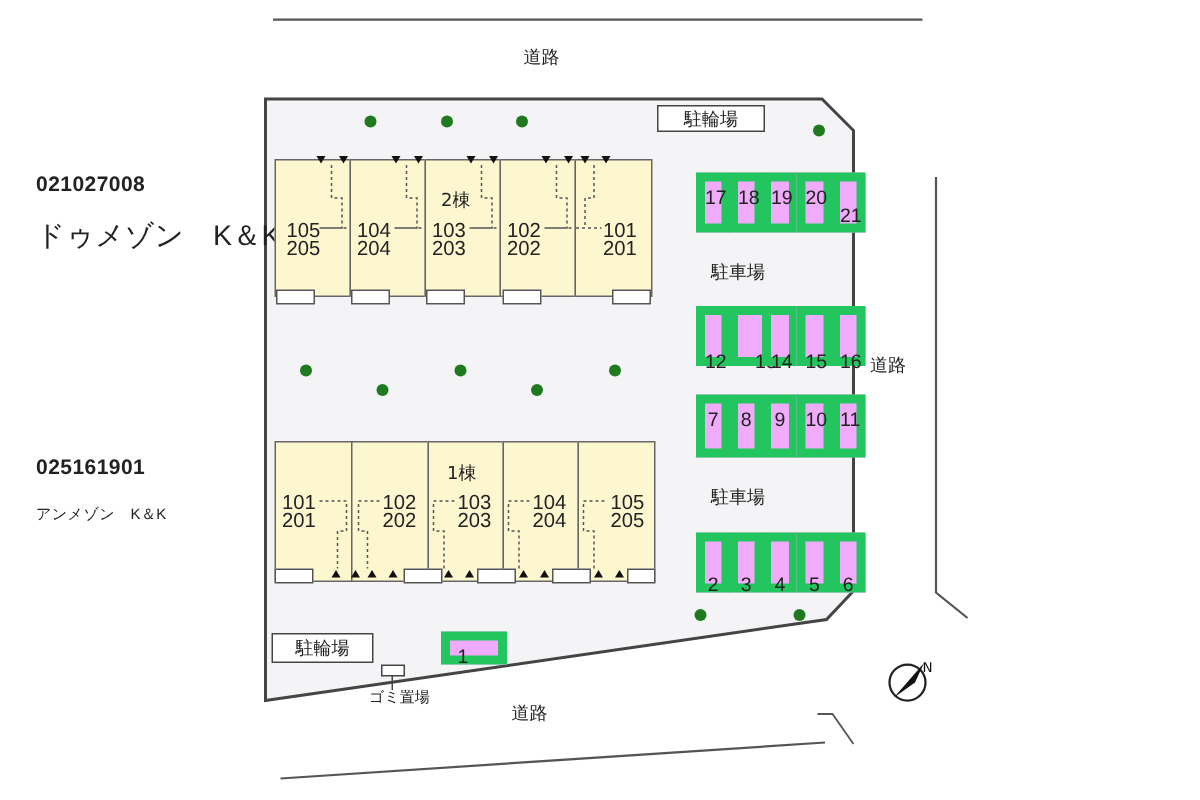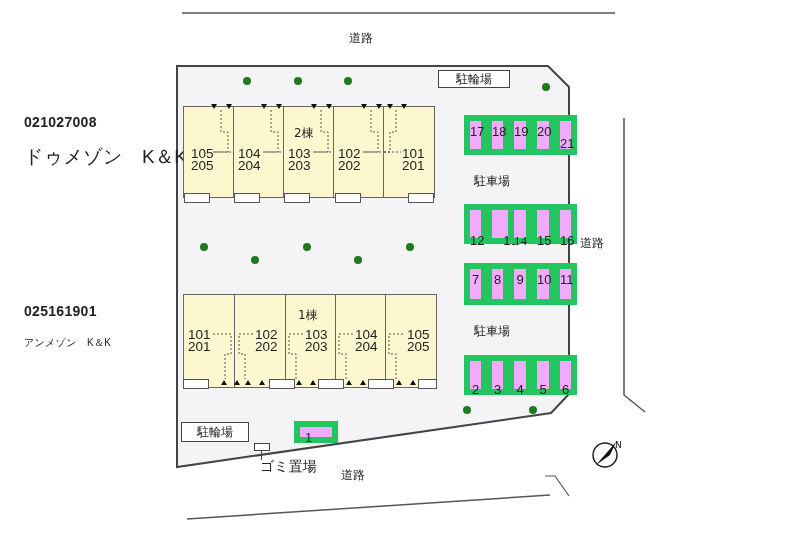--- a/index.html
+++ b/index.html
@@ -184,21 +184,21 @@
 <div class="lotlabel" style="left:474px;top:173px;">駐車場</div>
 
 <div class="abs" style="left:447px;top:204px;width:113px;height:56px;">
   <div class="park" style="left:0;top:0;width:23px;height:40px;">
       <div class="park-num" style="top:23px;">12</div>
     </div>
   <div class="park" style="left:22px;top:0;width:23px;height:40px;padding-left:37px;">
       <div class="park-num" style="top:23px;">13</div>
     </div>
   <div class="park" style="left:44px;top:0;width:24px;height:40px;">
-      <div class="park-num" style="top:23px;font-family:Liberation Serif, serif;">14</div>
+      <div class="park-num" style="top:23px;">14</div>
     </div>
   <div class="park" style="left:67px;top:0;width:24px;height:40px;">
       <div class="park-num" style="top:23px;">15</div>
     </div>
   <div class="park" style="left:90px;top:0;width:23px;height:40px;">
       <div class="park-num" style="top:23px;">16</div>
     </div>
 </div>
 
 <div class="abs" style="left:447px;top:263px;width:113px;height:42px;">
@@ -239,19 +239,19 @@
     </div>
 </div>
 
 <div class="boxlabel" style="left:181px;top:422px;width:68px;height:20px;line-height:18px;font-size:12px;">駐輪場</div>
 <div class="park" style="left:277px;top:421px;width:44px;height:22px;">
   <div class="park-num" style="left:5px;right:auto;top:3px;">1</div>
 </div>
 
 <div class="abs" style="left:254px;top:443px;width:16px;height:8px;border:1px solid #444;background:#fff;"></div>
 <div class="abs" style="left:261px;top:450px;width:1px;height:10px;background:#444;"></div>
-<div class="abs" style="left:260px;top:458px;font-size:14px;">ゴミ置場</div>
+<div class="abs" style="left:246px;top:458px;font-size:10px;">ゴミ置場</div>
 
 <svg class="abs" style="left:590px;top:437px;" width="36" height="36">
   <circle cx="15" cy="18" r="12" fill="#fff" stroke="#222" stroke-width="1.5"></circle>
   <polygon points="26,5 6,28 20,18" fill="#111"></polygon>
   <text x="25" y="11" font-size="9" font-family="DejaVu Sans, sans-serif" fill="#111">N</text>
 </svg>
 
 </body></html>

